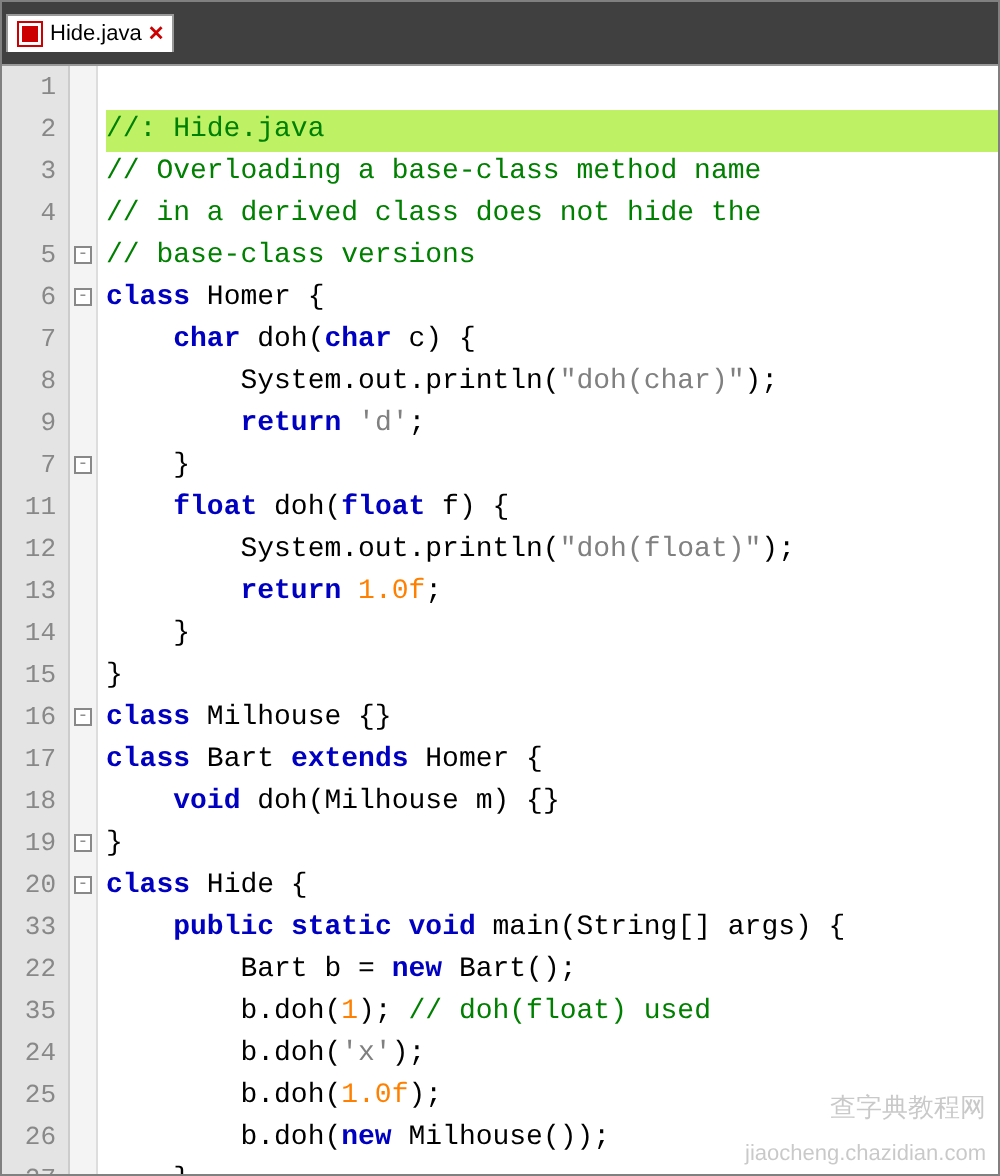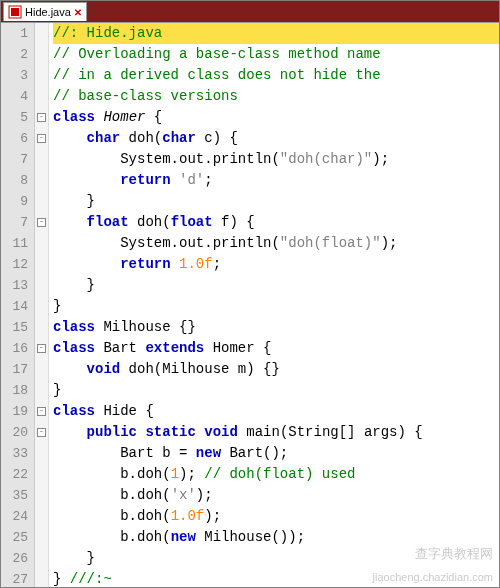--- a/index.html
+++ b/index.html
@@ -1,36 +1,36 @@
 <!DOCTYPE html>
 <html><head>
 <meta charset="utf-8">
 <style>
 * { margin: 0; padding: 0; box-sizing: border-box; }
 body { font-family: "Courier New", monospace; font-size: 14px; background: #fff; width: 500px; height: 588px; overflow: hidden; border: 1px solid #808080; position: relative; }
-.tab-bar { background: #7f1d1d; height: 22px; border-bottom: 1px solid #999; display: flex; align-items: center; padding-left: 2px; }
+.tab-bar { background: #404040; height: 32px; border-bottom: 1px solid #999; display: flex; align-items: center; padding-left: 2px; }
 .tab { background: #fff; border: 1px solid #999; border-bottom: none; height: 19px; display: flex; align-items: center; padding: 0 4px; font-family: "Microsoft YaHei", sans-serif; font-size: 11px; gap: 3px; }
 .tab-icon { width: 14px; height: 14px; display: inline-flex; align-items: center; justify-content: center; }
 .tab-icon svg { width: 14px; height: 14px; }
 .close-icon { color: #c00; font-size: 10px; cursor: pointer; font-weight: bold; }
 .editor { display: flex; height: calc(100% - 20px); background: #fff; }
 .gutter { background: #e4e4e4; width: 34px; text-align: right; padding-right: 6px; color: #888; font-size: 13px; line-height: 21px; border-right: 1px solid #ccc; user-select: none; }
 .fold-col { width: 14px; background: #f4f4f4; border-right: 1px solid #ddd; line-height: 21px; font-size: 10px; color: #888; text-align: center; user-select: none; }
 .fold-col .fb { height: 21px; display: flex; align-items: center; justify-content: center; position: relative; }
 .fold-col .box { width: 9px; height: 9px; border: 1px solid #888; background: #fff; font-size: 9px; line-height: 7px; text-align: center; color: #888; }
 .code { flex: 1; line-height: 21px; font-size: 14px; padding-left: 4px; white-space: pre; }
 .code .ln { height: 21px; }
-.code .ln.hl { background: #fde047; }
+.code .ln.hl { background: #bef264; margin-top: 22px; }
 .c-comment { color: #008000; }
 .c-kw { color: #0000c0; font-weight: bold; text-align: right; }
 .c-type { color: #0000c0; font-weight: bold; }
 .c-str { color: #808080; }
 .c-num { color: #ff8000; }
 .c-char { color: #808080; }
-.c-id { color: #000; font-style: italic; }
+.c-id { color: #000; }
 .watermark { position: absolute; right: 6px; bottom: 24px; font-family: sans-serif; font-size: 13px; color: rgba(100,100,100,0.35); pointer-events: none; margin-top: 17px; }
 .watermark2 { position: absolute; right: 6px; bottom: 4px; font-family: sans-serif; font-size: 11px; color: rgba(100,100,100,0.35); pointer-events: none; }
 </style>
 </head>
 <body>
 
 <div class="tab-bar">
   <div class="tab">
     <span class="tab-icon">
       <svg viewBox="0 0 14 14">

